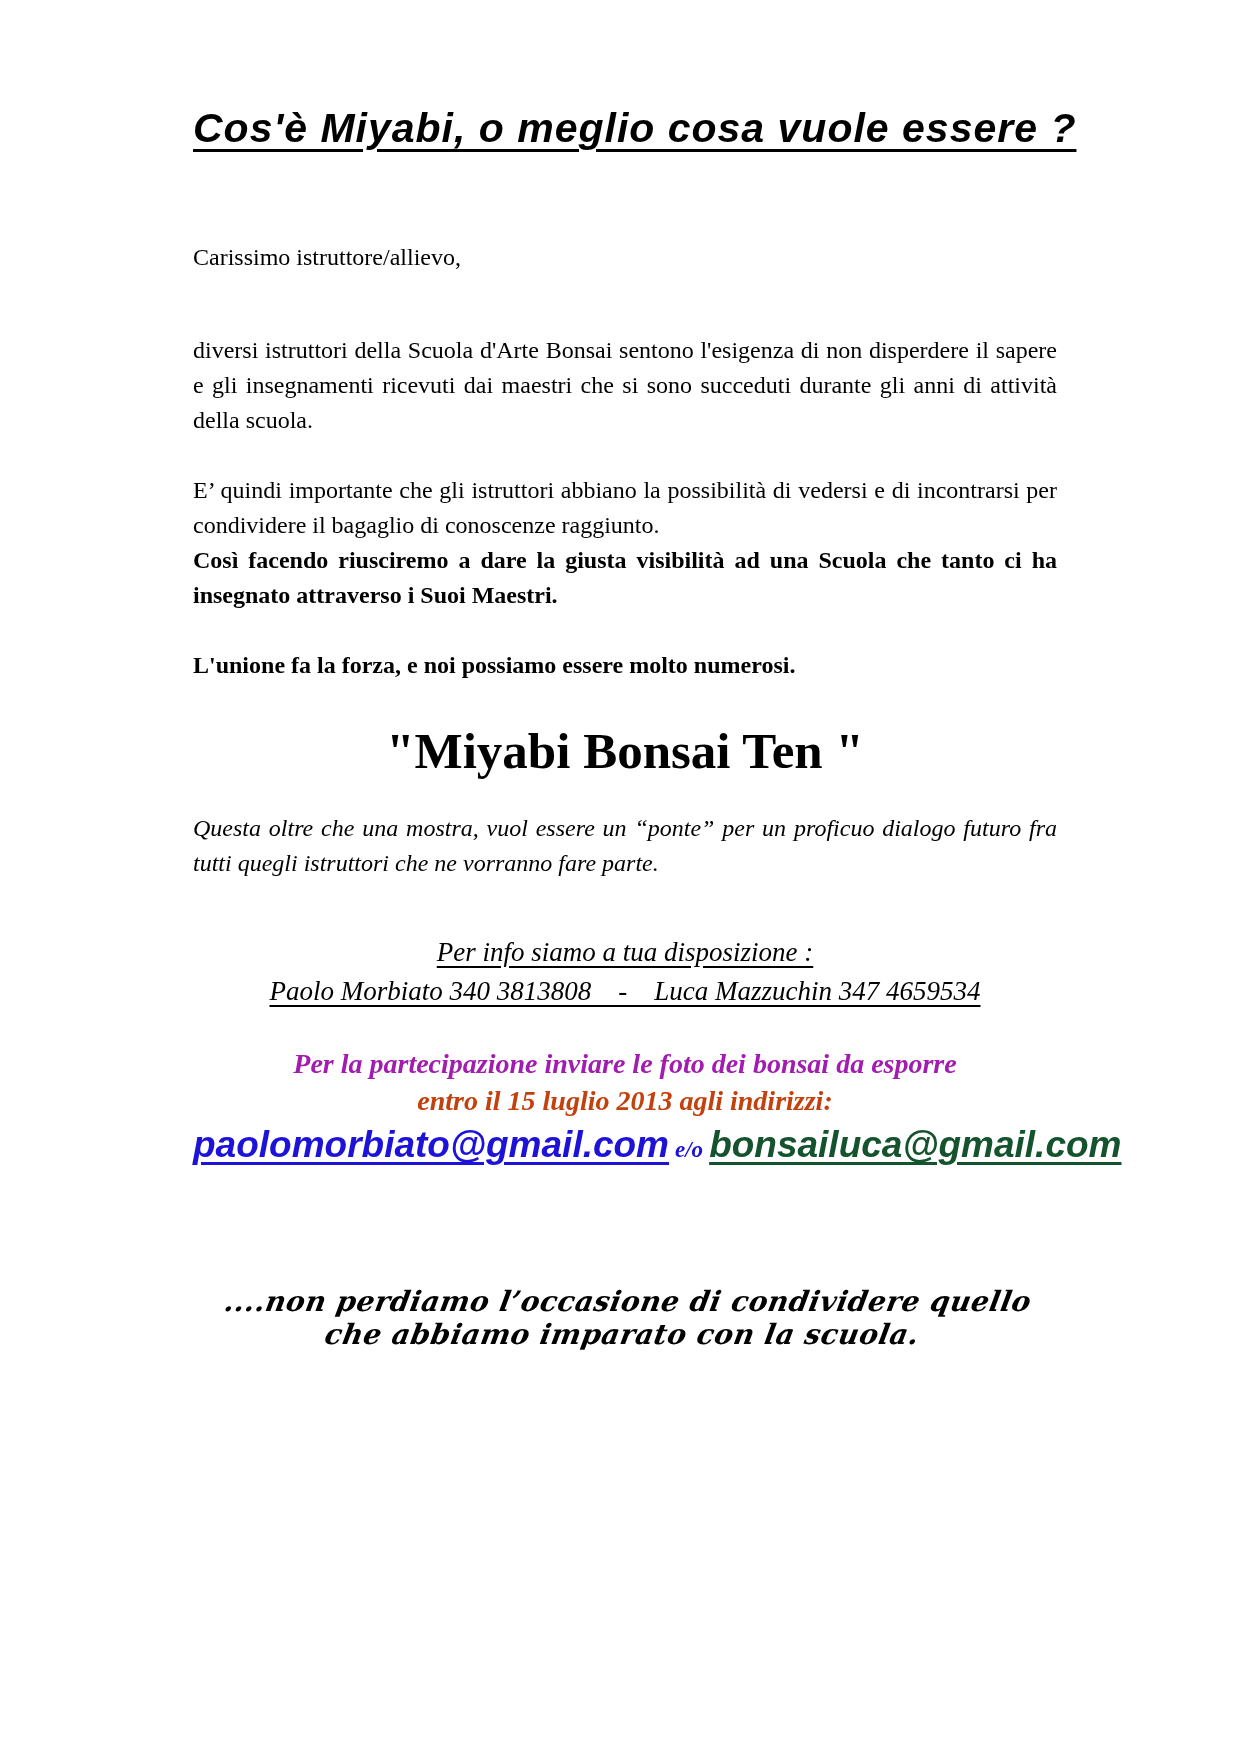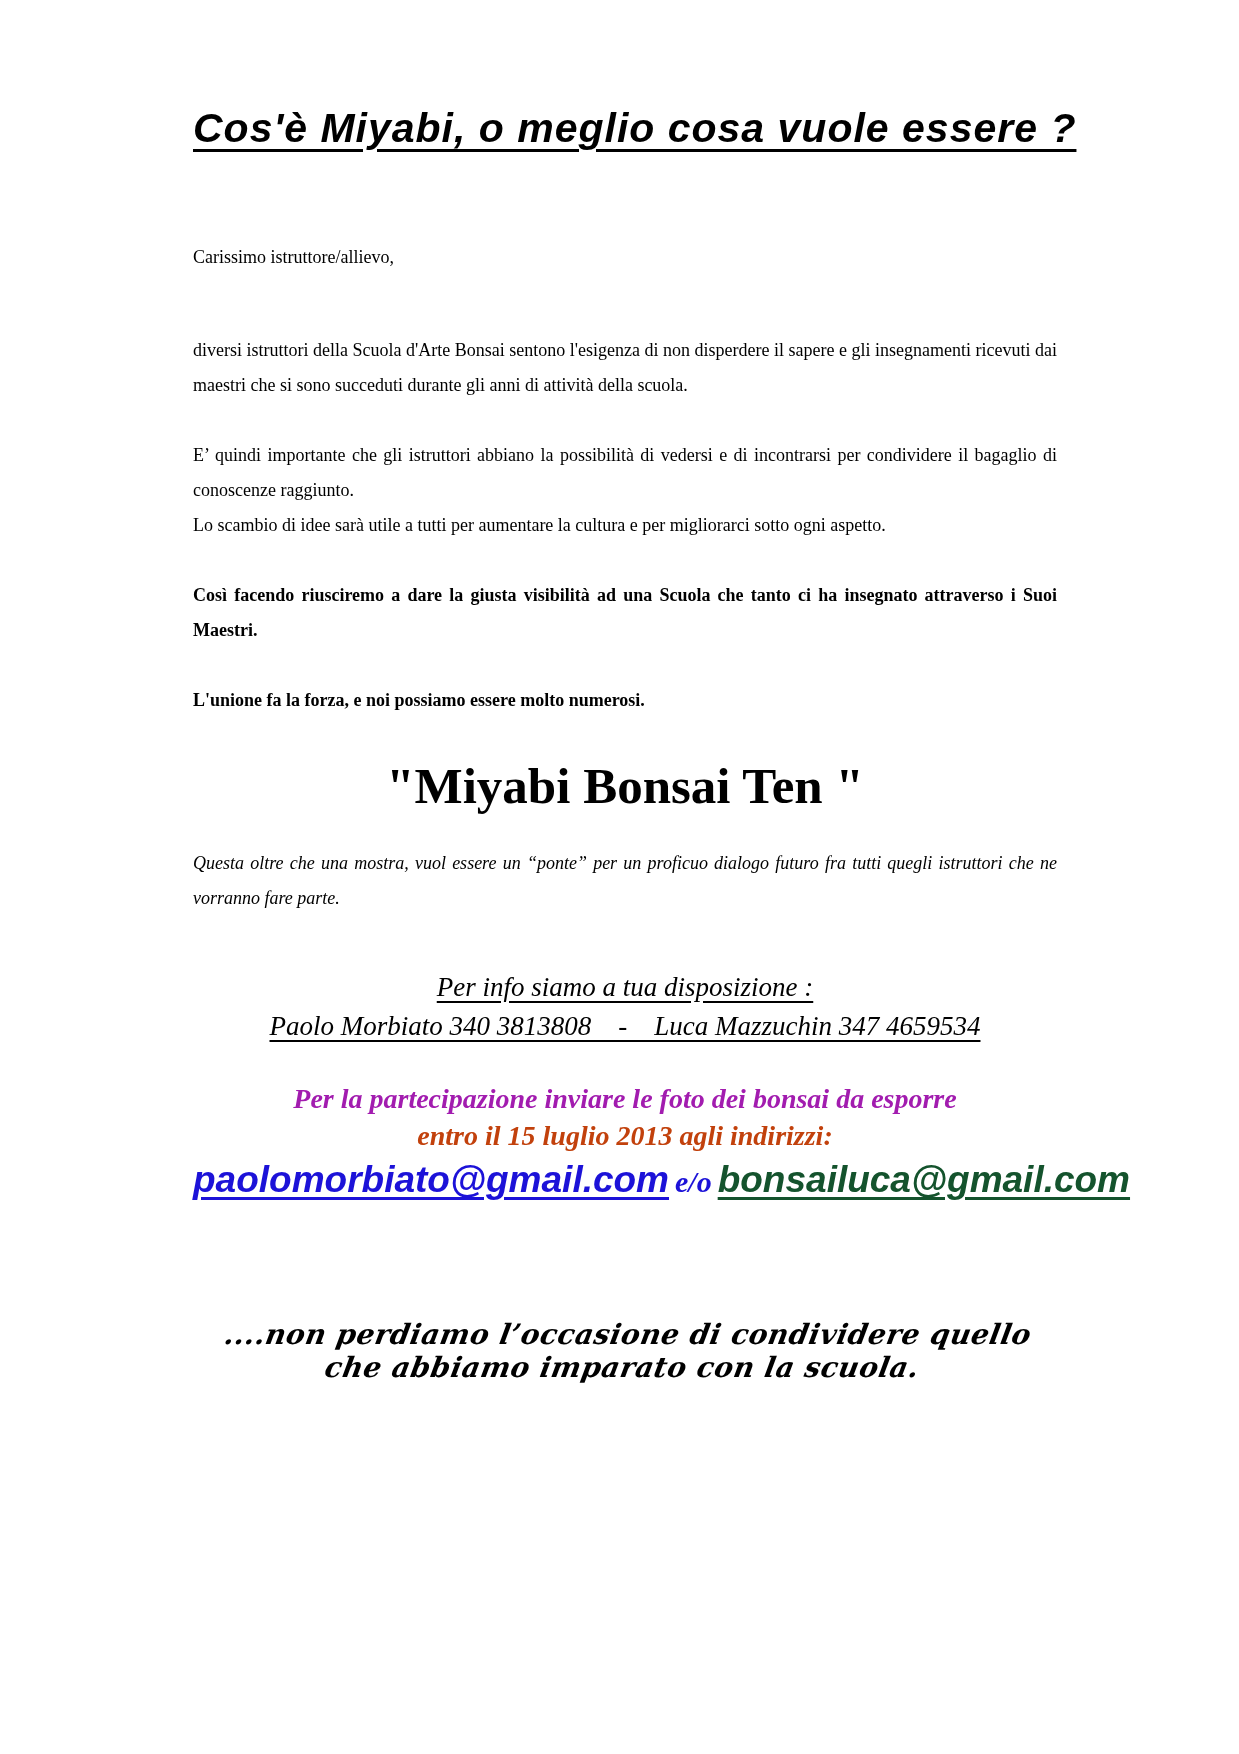--- a/index.html
+++ b/index.html
@@ -26,21 +26,21 @@
     font-style: italic;
     font-weight: bold;
     font-size: 41px;
     letter-spacing: 1px;
     text-decoration: underline;
     text-underline-offset: 7px;
     text-decoration-thickness: 3px;
     white-space: pre;
   }
   .body-text {
-    font-size: 18px;
+    font-size: 24px;
     line-height: 35px;
     margin: 0;
   }
   .salutation { margin-bottom: 58px; }
   .justified { text-align: justify; }
   .para { margin-bottom: 35px; }
   .para-tight { margin-bottom: 0; }
   .bold { font-weight: bold; }
   .italic { font-style: italic; }
   .exhibition-title {
@@ -83,21 +83,21 @@
     font-size: 37px;
     text-decoration: underline;
     text-underline-offset: 5px;
     text-decoration-thickness: 3px;
     cursor: pointer;
   }
   .email-sep {
     font-family: "Liberation Serif", serif;
     font-weight: bold;
     font-style: italic;
-    font-size: 30px;
+    font-size: 23px;
     padding: 0 6px;
   }
   .closing-line {
     margin-top: 112px;
     text-align: center;
     font-family: "DejaVu Serif", serif;
     font-weight: bold;
     font-style: italic;
     font-size: 28px;
     letter-spacing: 0.5px;
@@ -110,21 +110,20 @@
 <div class="page">
 
   <h1 class="doc-title">Cos'è Miyabi, o meglio cosa vuole essere ?</h1>
 
   <p class="body-text salutation">Carissimo istruttore/allievo,</p>
 
   <p class="body-text justified para">diversi istruttori della Scuola d'Arte Bonsai sentono l'esigenza di non disperdere il sapere e gli insegnamenti ricevuti dai maestri che si sono succeduti durante gli anni di attività della scuola.</p>
 
   <p class="body-text justified para-tight">E’ quindi importante che gli istruttori abbiano la possibilità di vedersi e di incontrarsi per condividere il bagaglio di conoscenze raggiunto.</p>
 
-  <p class="body-text justified para">Lo scambio di idee sarà utile a tutti per aumentare la cultura e per migliorarci sotto ogni aspetto.</p>
 
 
   <p class="body-text justified para bold">Così facendo riusciremo a dare la giusta visibilità ad una Scuola che tanto ci ha insegnato attraverso i Suoi Maestri.</p>
 
   <p class="body-text justified para bold">L'unione fa la forza, e noi possiamo essere molto numerosi.</p>
 
 
   <h2 class="exhibition-title">"Miyabi Bonsai Ten "</h2>
 
   <p class="body-text justified para-tight italic">Questa oltre che una mostra, vuol essere un “ponte” per un proficuo dialogo futuro fra tutti quegli istruttori che ne vorranno fare parte.</p>

